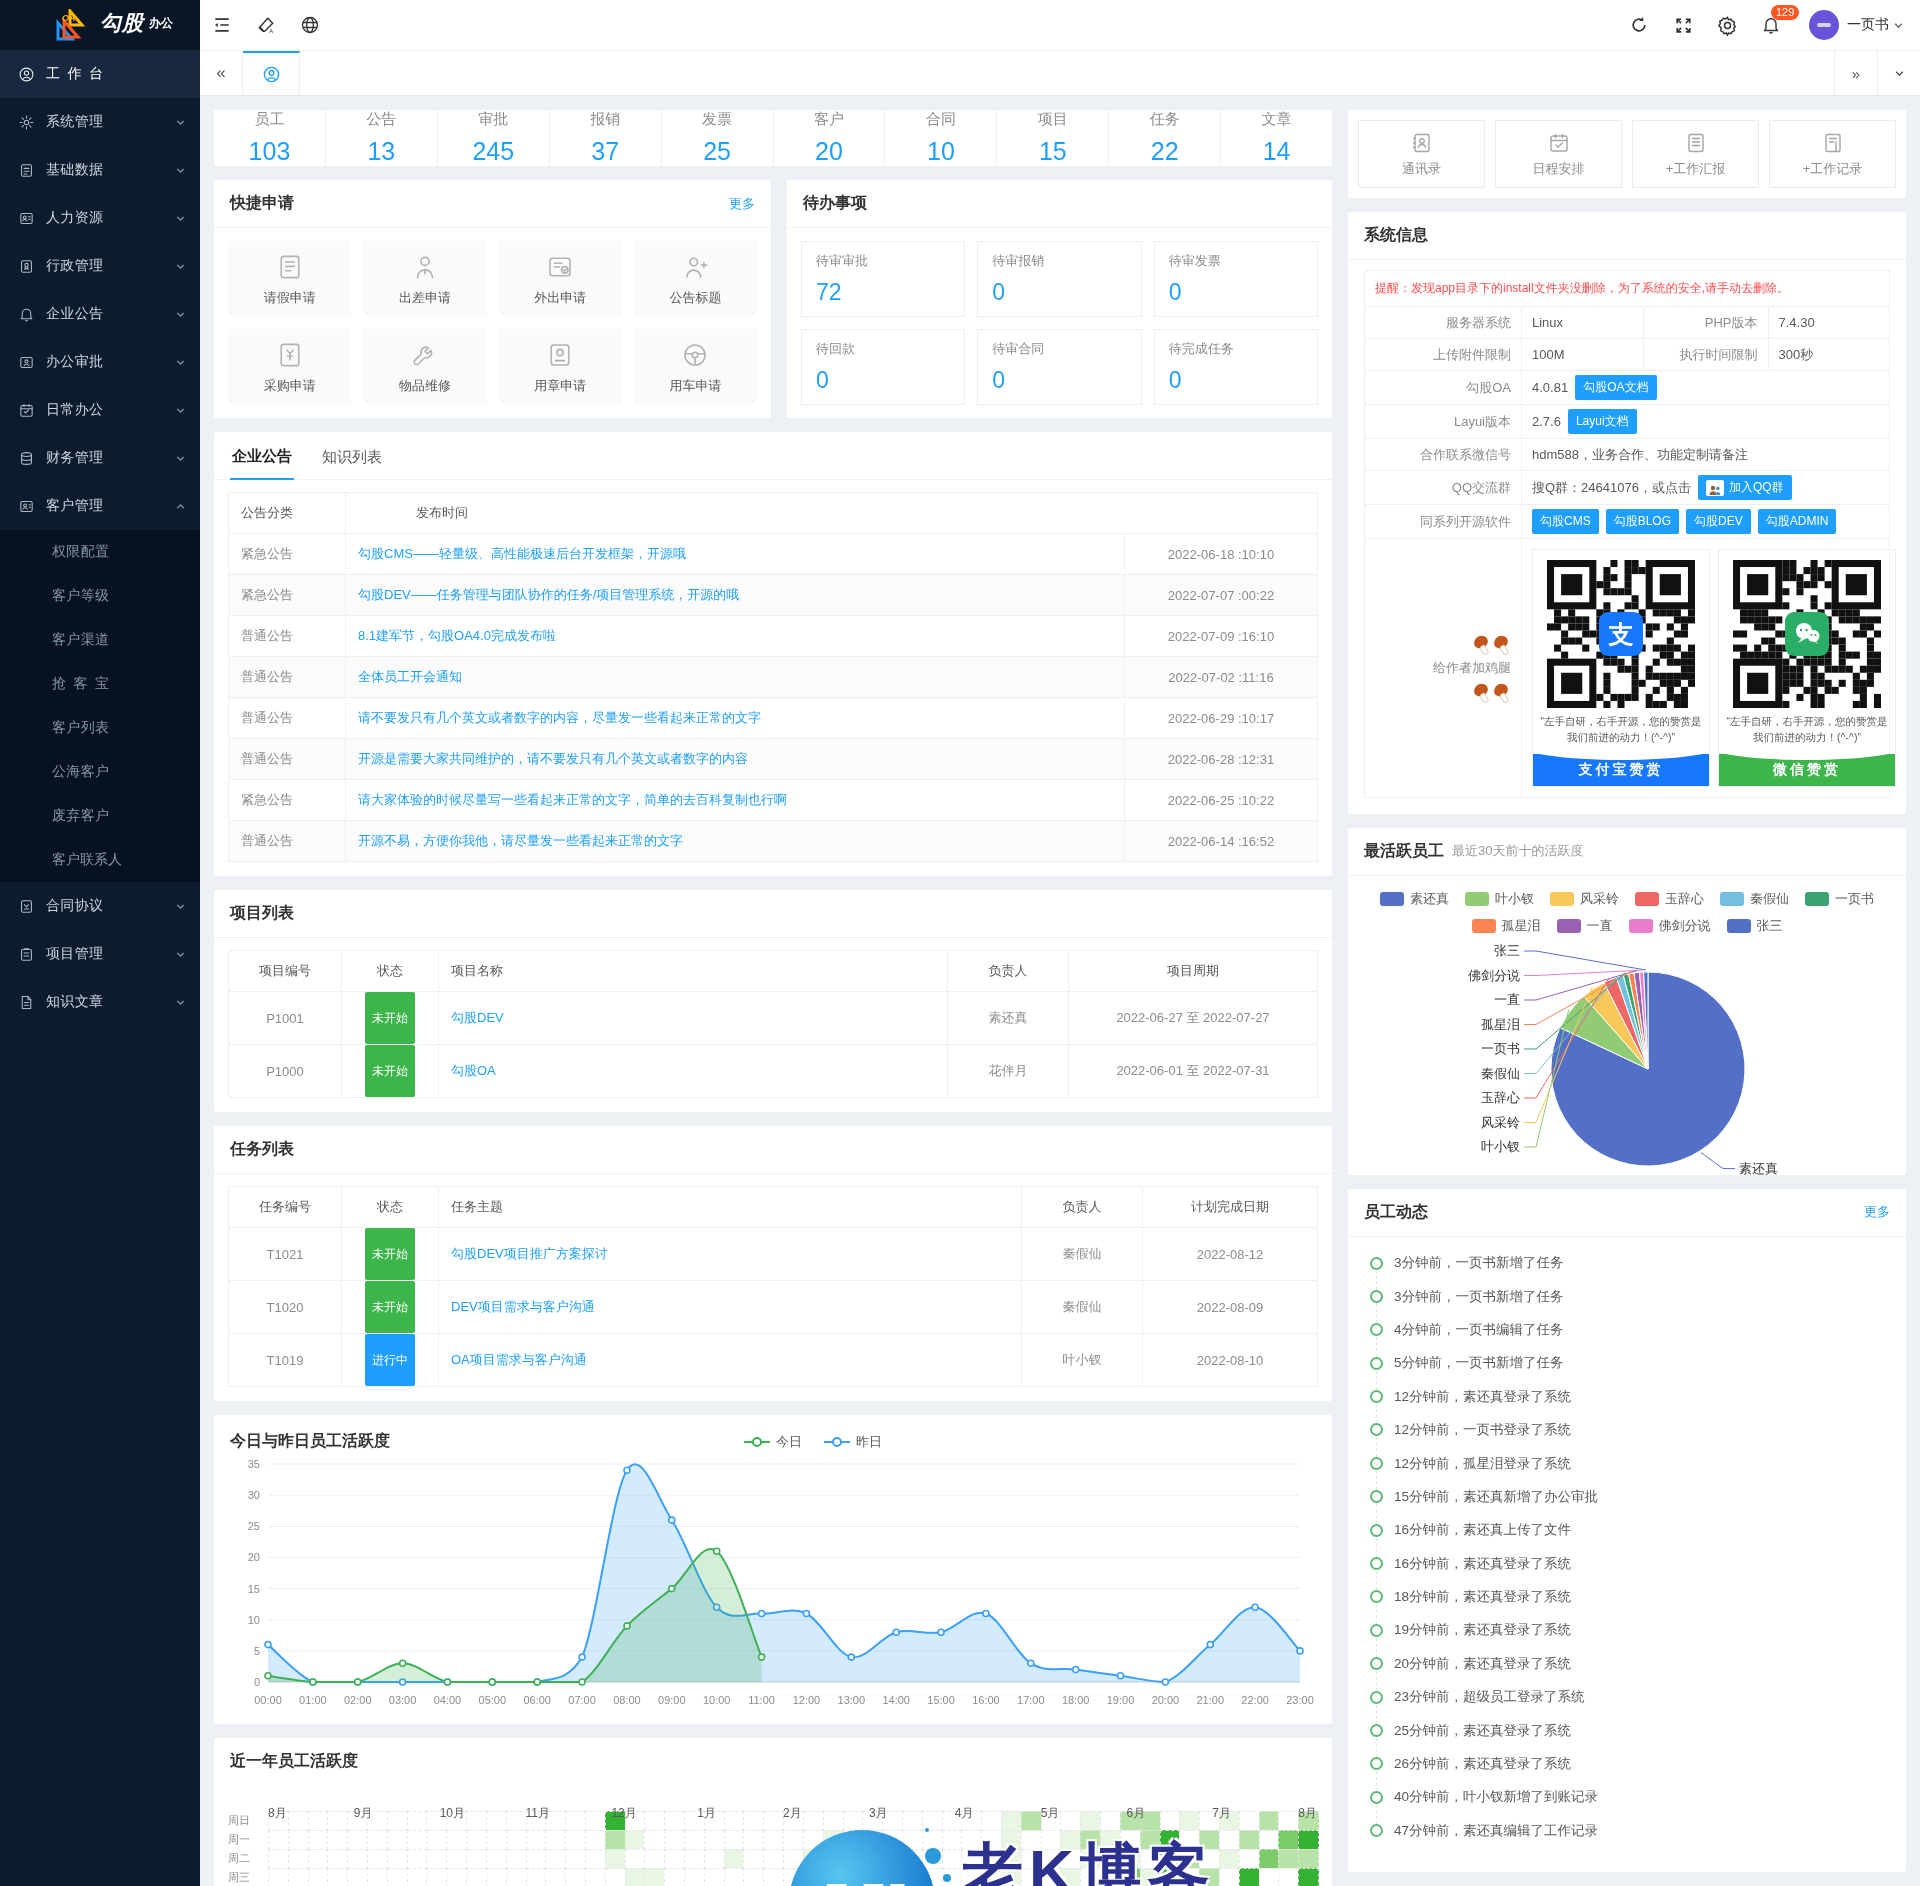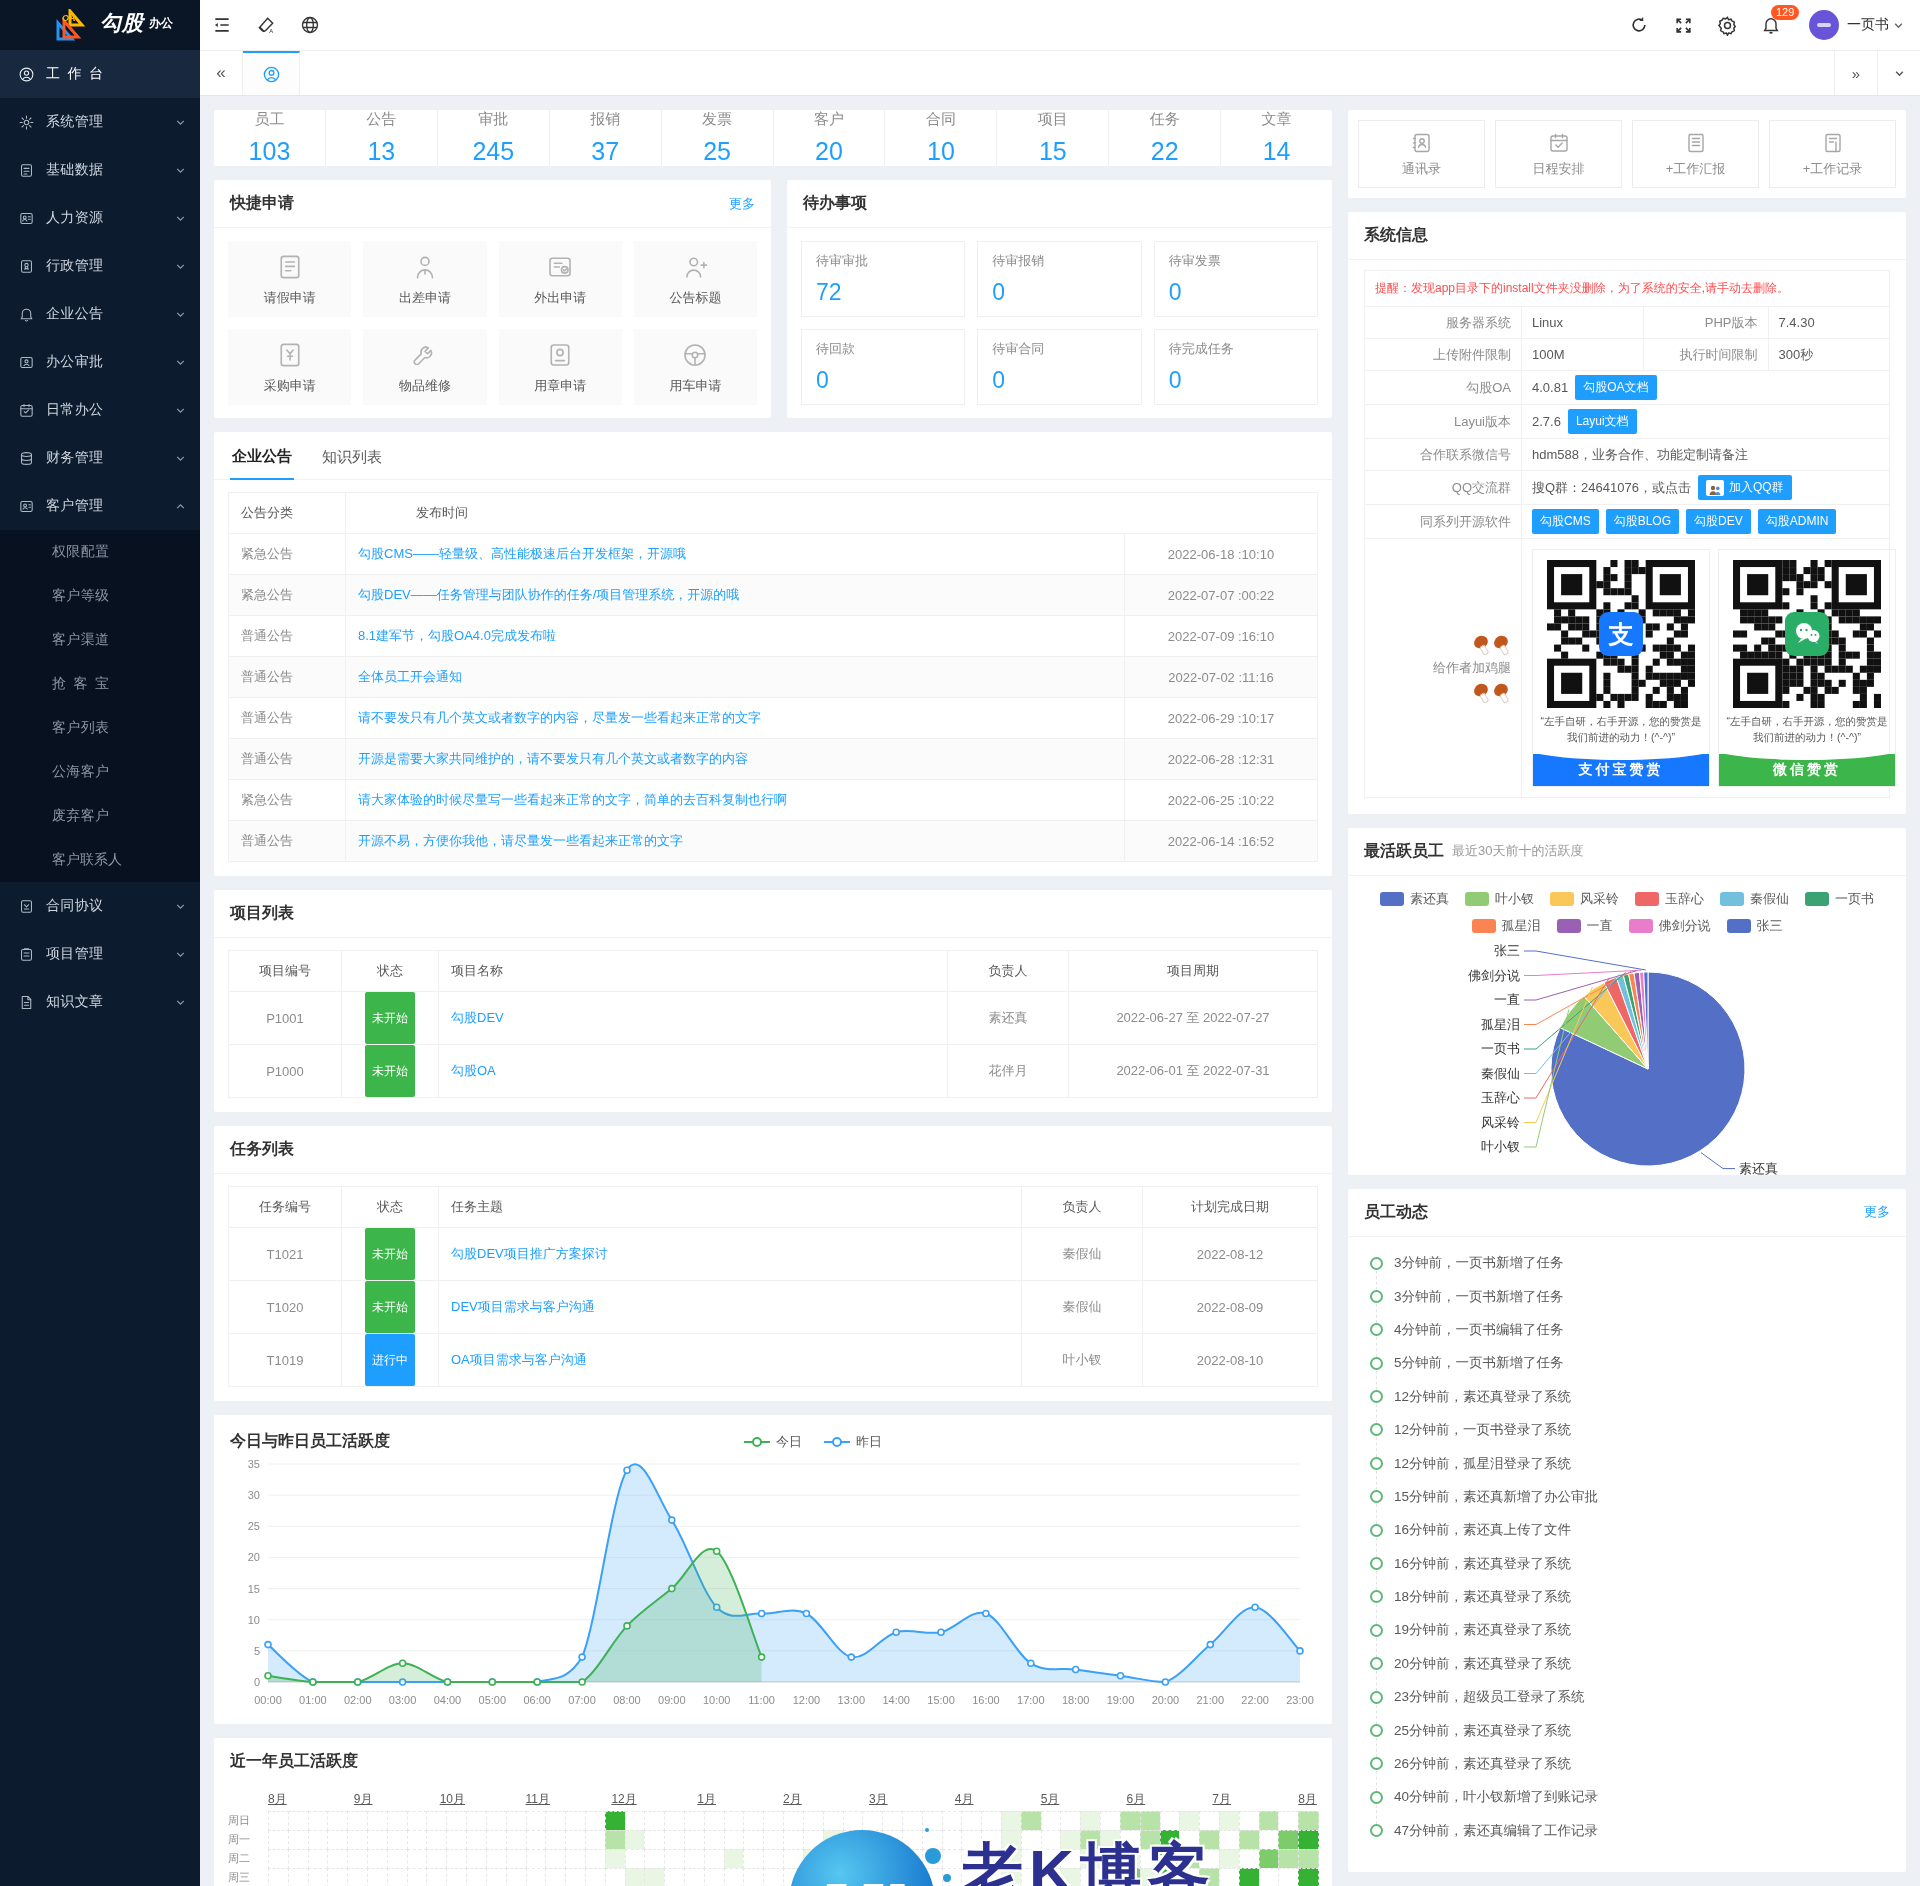--- a/index.html
+++ b/index.html
@@ -136,21 +136,21 @@
   
   .lc-head{display:flex;align-items:center;padding:16px 16px 0;}
   .lc-legend{margin:0 auto;display:flex;gap:22px;transform:translateX(-40px);}
   .lc-lg{display:flex;align-items:center;gap:6px;font-size:13px;color:#595959;}
   .lc-mark{position:relative;width:26px;height:10px;}
   .lc-mark i{position:absolute;left:0;right:0;top:4px;height:2px;}
   .lc-mark b{position:absolute;left:8px;top:0;width:6px;height:6px;border:2px solid;border-radius:50%;background:#fff;}
   
   .hm-wrap{position:relative;padding:4px 14px 10px;}
   .hm-months{position:relative;height:22px;margin-left:40px;}
-  .hm-month{position:absolute;top:2px;font-size:12px;color:#595959;text-decoration:underline;}
+  .hm-month{position:absolute;top:16px;font-size:12px;color:#595959;}
   .hm-flex{display:flex;}
   .hm-days{width:40px;flex:none;display:flex;flex-direction:column;}
   .hm-day{height:19px;font-size:11px;color:#8c8c8c;display:flex;align-items:center;}
   .hm-grid{flex:1;display:grid;grid-auto-flow:column;grid-template-rows:repeat(7,19px);grid-auto-columns:1fr;}
   .hm-cell{border:1px dashed #e6e6e6;margin:0 -1px -1px 0;background:#fff;}
   
   .wm{position:absolute;left:575px;top:92px;display:flex;align-items:flex-start;z-index:5;pointer-events:none;}
   .wm-blob{width:146px;height:146px;border-radius:50%;background:radial-gradient(circle at 35% 30%,#55c7f0,#1878cf 70%);
            display:flex;align-items:center;justify-content:center;position:relative;}
   .wm-blob::before{content:'';position:absolute;right:-6px;top:18px;width:16px;height:16px;border-radius:50%;background:#2a9ad8;

